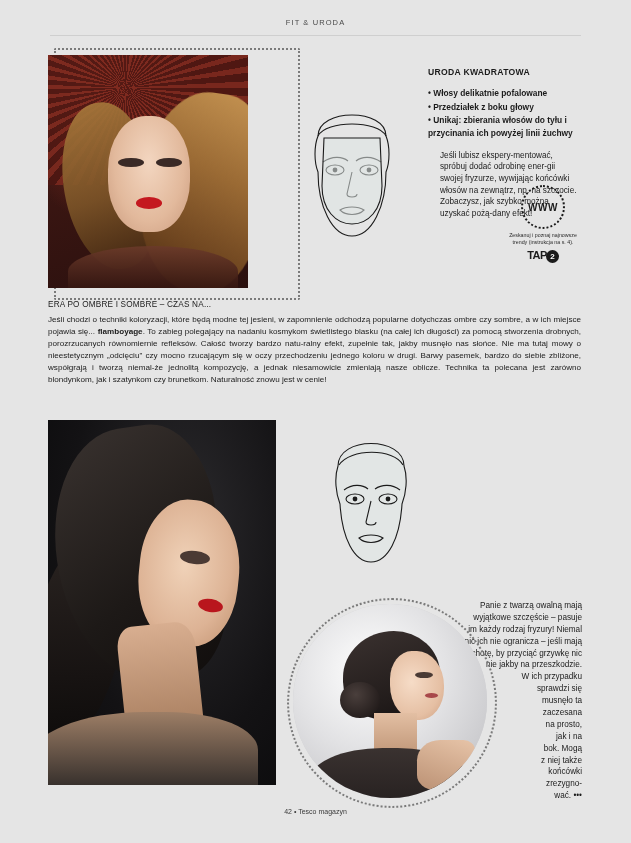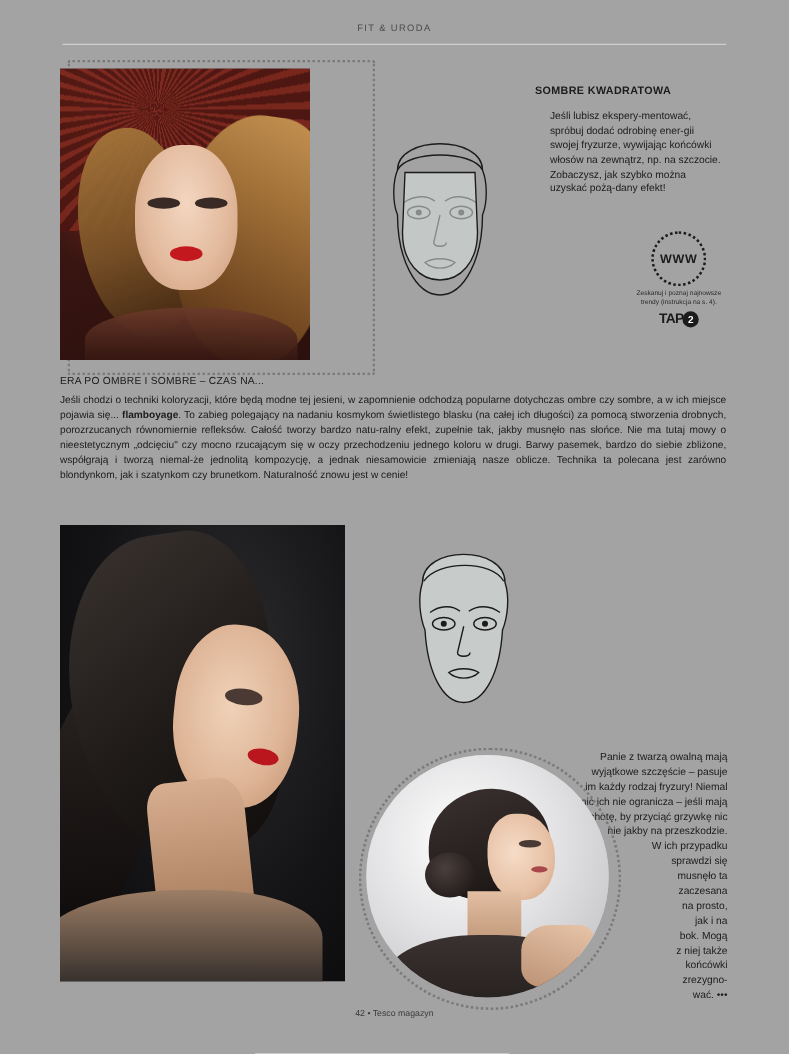--- a/index.html
+++ b/index.html
@@ -14,21 +14,21 @@
     font-family: "Liberation Sans", sans-serif;
     color: #1b1b1b;
     overflow: hidden;
   }
 
   .page {
     position: absolute;
     left: 0; top: 0;
     width: 631px;
     height: 843px;
-    background: #a3a3a3;
+    background: #e5e5e5;
   }
 
   
   .header {
     position: absolute;
     left: 0; top: 18px;
     width: 631px;
     text-align: center;
     font-size: 7.5px;
     letter-spacing: 1.1px;
@@ -426,21 +426,26 @@
       <path d="M60 82 L55 104 C55 108, 65 108, 65 104"></path>
       <path d="M48 120 C54 116, 66 116, 72 120 C66 126, 54 126, 48 120 Z"></path>
     </g>
     <path d="M32 48 L88 48 L90 96 C90 120, 76 134, 60 134 C44 134, 30 120, 30 96 Z" fill="#dfe6e4" opacity=".55"></path>
     <g fill="none" stroke="#1b1b1b" stroke-width="1.1">
       <path d="M32 48 L88 48 L90 96 C90 120, 76 134, 60 134 C44 134, 30 120, 30 96 Z"></path>
     </g>
   </svg>
 
   <div class="col-right blk1">
-    <div class="blk-title">SOMBRE KWADRATOWA</div>
+    <div class="blk-title">URODA KWADRATOWA</div>
+    <div class="bullets">
+      <div>• Włosy delikatnie pofalowane</div>
+      <div>• Przedziałek z boku głowy</div>
+      <div>• Unikaj: zbierania włosów do tyłu i przycinania ich powyżej linii żuchwy</div>
+    </div>
     <div class="body-text">
       <p>Jeśli lubisz ekspery-mentować, spróbuj dodać odrobinę ener-gii swojej fryzurze, wywijając końcówki włosów na zewnątrz, np. na szczocie. Zobaczysz, jak szybko można uzyskać pożą-dany efekt!</p>
     </div>
   </div>
 
   <div class="www-badge">
     <div class="www-circle">WWW</div>
     <div class="www-caption">Zeskanuj i poznaj najnowsze trendy (instrukcja na s. 4).</div>
     <div class="tap-logo">
       <span>TAP</span><span class="circ">2</span>

